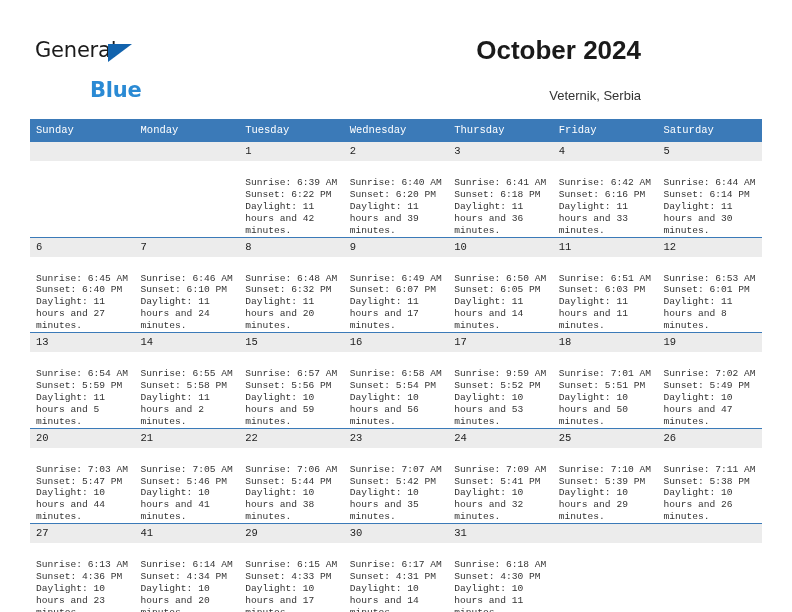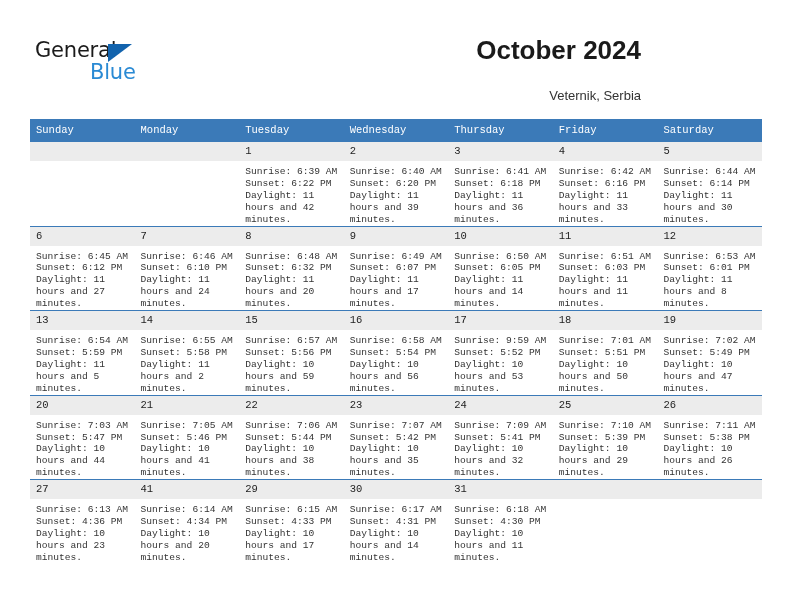--- a/index.html
+++ b/index.html
@@ -50,25 +50,26 @@
     left: 73px;
     top: 6px;
     width: 0;
     height: 0;
     border-left: 24px solid #1263ad;
     border-bottom: 18px solid transparent;
   }
   .logo-blue {
     position: absolute;
     left: 55px;
-    top: 22px;
+    top: 40px;
     font-size: 21px;
     letter-spacing: -0.2px;
     color: #2a8ad4;
     font-family: "DejaVu Sans", sans-serif;
+    font-weight: bold;
   }
 
   .title-block {
     position: absolute;
     right: 35px;
     top: 34px;
     text-align: right;
   }
   .cal-title {
     font-size: 26px;
@@ -123,21 +124,21 @@
     height: 16px;
     line-height: 16px;
     padding: 1px 0 2px 6px;
     font-size: 10.5px;
     color: #222222;
   }
   td.empty .daynum {
     color: transparent;
   }
   .details {
-    padding: 5px 5px 0 6px;
+    padding: 16px 5px 0 6px;
     font-size: 9.6px;
     line-height: 11.9px;
     color: #333333;
   }
   .details div {
     white-space: nowrap;
   }
   .details .daylight {
     white-space: normal;
   }
@@ -221,21 +222,21 @@
               <div>Sunset: 6:14 PM</div>
               <div class="daylight">Daylight: 11 hours and 30 minutes.</div>
             </div>
           </td>
         </tr>
         <tr class="week-row">
           <td class="">
             <span class="daynum">6</span>
             <div class="details">
               <div>Sunrise: 6:45 AM</div>
-              <div>Sunset: 6:12 PM</div>
+              <div>Sunset: 6:40 PM</div>
               <div class="daylight">Daylight: 11 hours and 27 minutes.</div>
             </div>
           </td>
           <td class="">
             <span class="daynum">7</span>
             <div class="details">
               <div>Sunrise: 6:46 AM</div>
               <div>Sunset: 6:10 PM</div>
               <div class="daylight">Daylight: 11 hours and 24 minutes.</div>
             </div>

